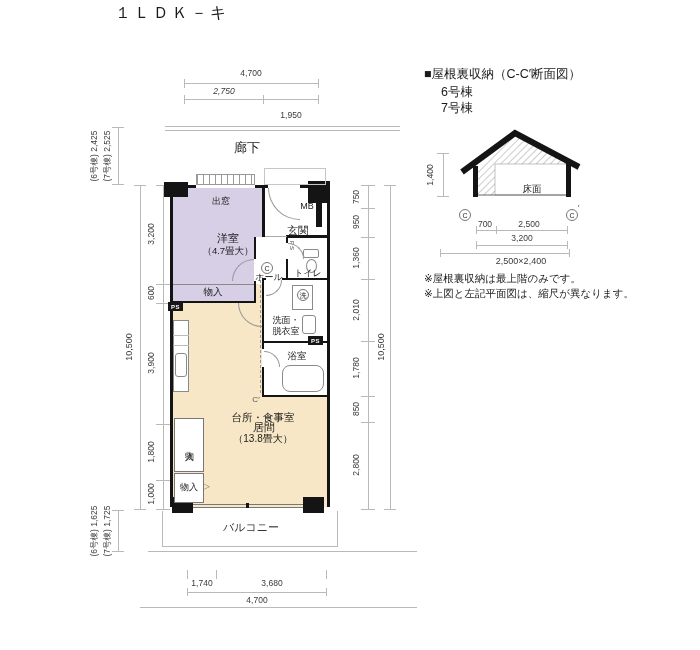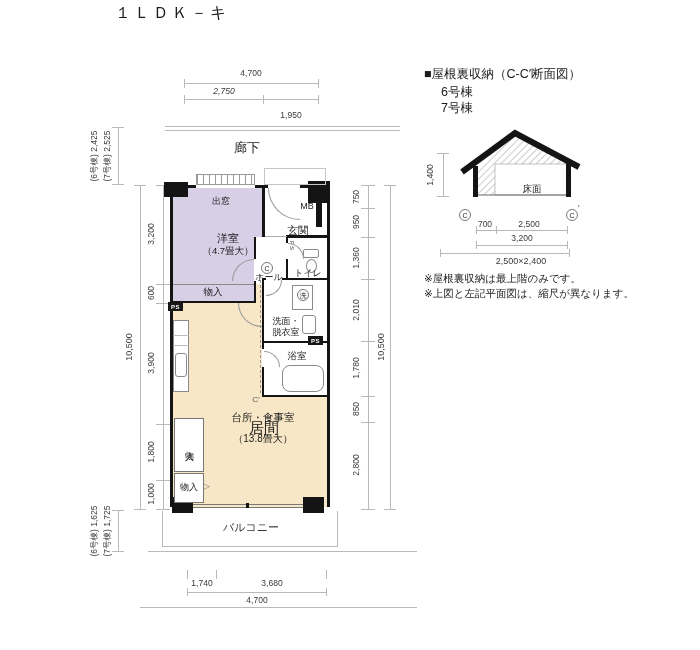--- a/index.html
+++ b/index.html
@@ -187,25 +187,25 @@
     <div class="arc" style="left:94px;top:166px;width:16px;height:16px;border-width:1px 1px 0 0;border-radius:0 100% 0 0;"></div>
     <div class="arc" style="left:68px;top:118px;width:24px;height:24px;border-width:0 0 1px 1px;border-radius:0 0 0 100%;"></div>
 
     <div class="rl c" style="left:51px;top:16px;font-size:9px;">出窓</div>
     <div class="rl c" style="left:58px;top:54px;font-size:11px;">洋室</div>
     <div class="rl c" style="left:58px;top:66px;font-size:9.5px;">（4.7畳大）</div>
     <div class="rl c" style="left:128px;top:45px;font-size:10.5px;">玄関</div>
     <div class="rl c" style="left:137px;top:21px;font-size:9px;">MB</div>
     <div class="rl c" style="left:99px;top:92px;font-size:9px;">ホール</div>
     <div class="rl c" style="left:138px;top:88px;font-size:9px;">トイレ</div>
-    <div class="rl c pre" style="left:116px;top:142px;font-size:9px;">洗面・
+    <div class="rl c pre" style="left:116px;top:142px;font-size:9px;font-family:Liberation Mono, monospace;">洗面・
 脱衣室</div>
     <div class="rl c" style="left:127px;top:171px;font-size:9.5px;">浴室</div>
     <div class="rl c" style="left:93px;top:232px;font-size:10.5px;">台所・食事室</div>
-    <div class="rl c" style="left:94px;top:243px;font-size:15px;">居間</div>
+    <div class="rl c" style="left:94px;top:243px;font-size:11px;">居間</div>
     <div class="rl c" style="left:93px;top:254px;font-size:10px;">（13.8畳大）</div>
     <div class="rl c" style="left:43px;top:107px;font-size:9.5px;">物入</div>
     <div class="rl c" style="left:19px;top:259px;font-size:9px;writing-mode:vertical-rl;">物入</div>
     <div class="rl c" style="left:19px;top:302px;font-size:9px;">物入</div>
   </div>
 
   <div class="a" style="left:424px;top:66px;font-size:12.5px;">■屋根裏収納（C-C′断面図）</div>
   <div class="a" style="left:441px;top:84px;font-size:12.5px;">6号棟</div>
   <div class="a" style="left:441px;top:100px;font-size:12.5px;">7号棟</div>
 

